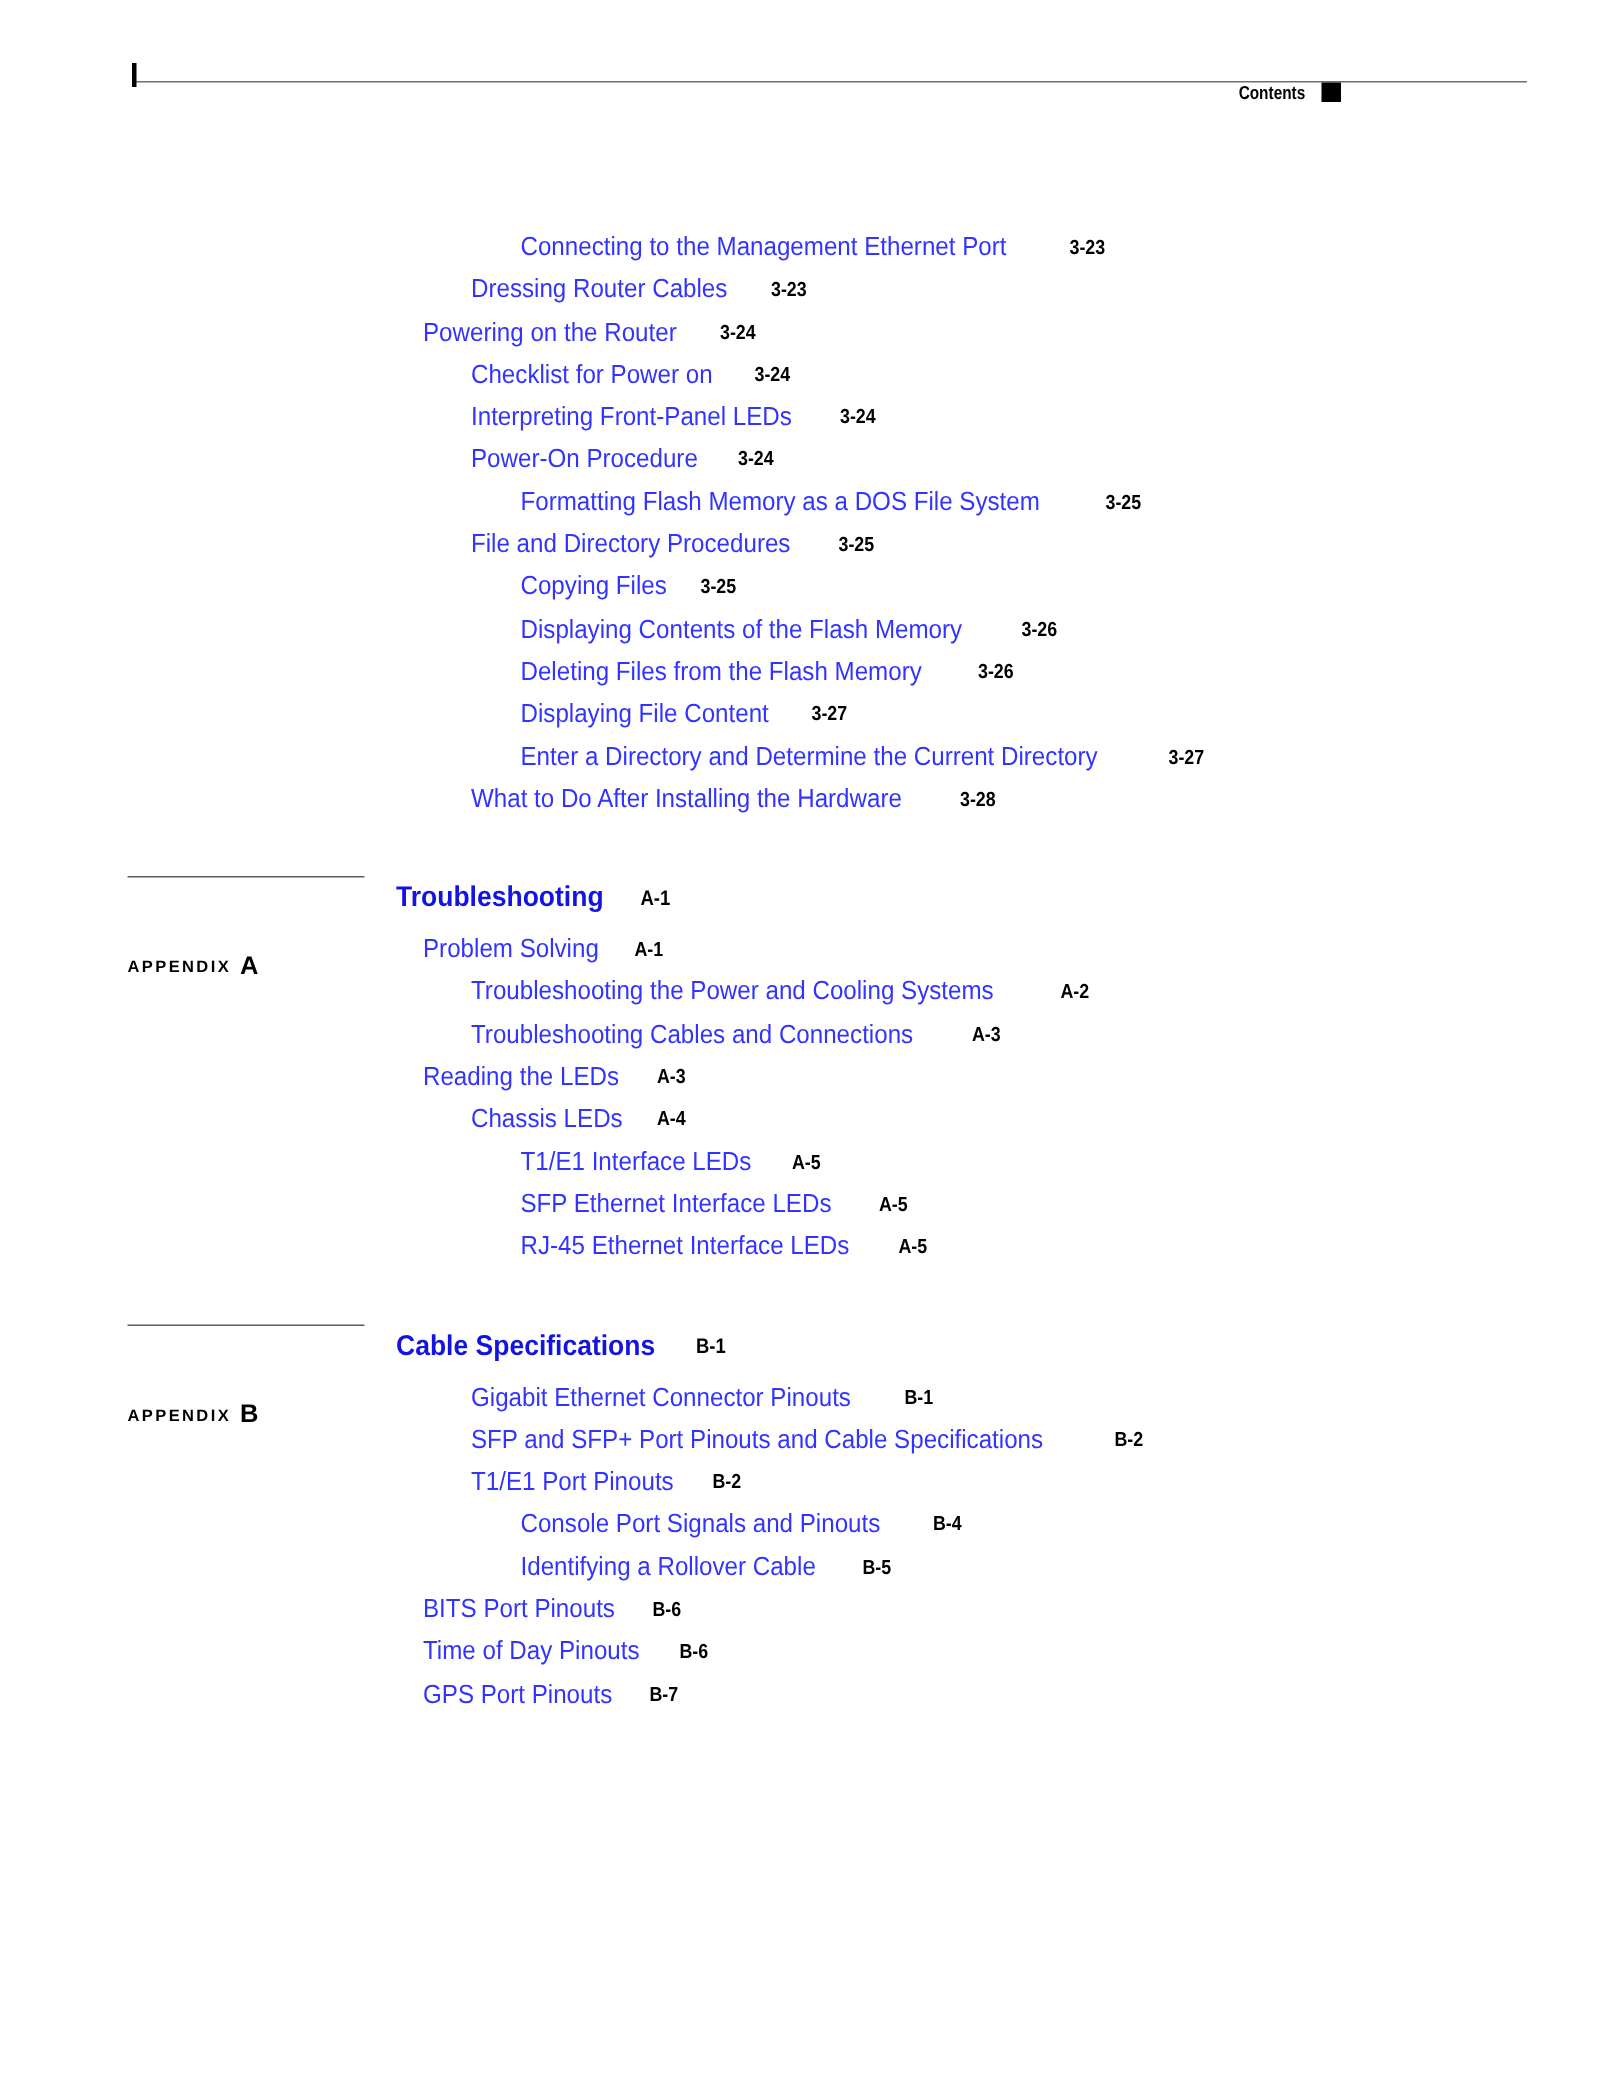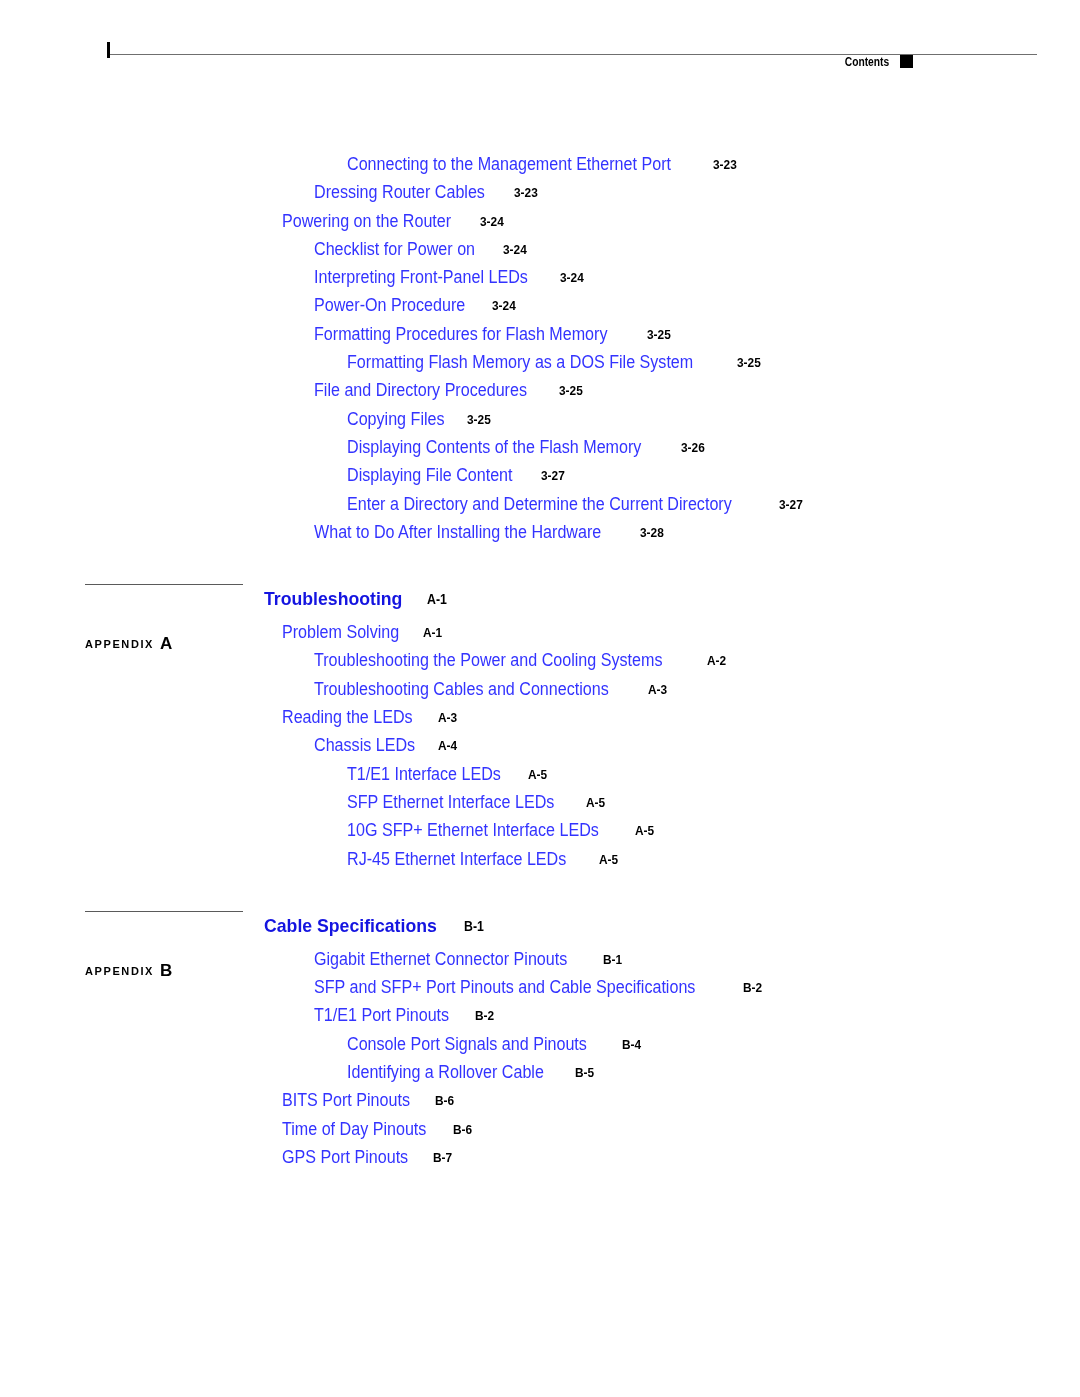--- a/index.html
+++ b/index.html
@@ -23,21 +23,20 @@
     overflow: hidden;
   }
 
   
   .header {
     position: absolute;
     left: 0;
     top: 0;
     width: 956px;
     height: 110px;
-    margin-left: 19px;
   }
   .header-rule {
     position: absolute;
     left: 88px;
     top: 54px;
     width: 930px;
     height: 1px;
     background: #6f6f6f;
   }
   .header-tick {
@@ -200,25 +199,25 @@
 
   <div class="toc">
 
     <div>
       <div class="entry lvl3"><span class="title">Connecting to the Management Ethernet Port</span><span class="gap"></span><span class="pg">3-23</span></div>
       <div class="entry lvl2"><span class="title">Dressing Router Cables</span><span class="gap"></span><span class="pg">3-23</span></div>
       <div class="entry lvl1"><span class="title">Powering on the Router</span><span class="gap"></span><span class="pg">3-24</span></div>
       <div class="entry lvl2"><span class="title">Checklist for Power on</span><span class="gap"></span><span class="pg">3-24</span></div>
       <div class="entry lvl2"><span class="title">Interpreting Front-Panel LEDs</span><span class="gap"></span><span class="pg">3-24</span></div>
       <div class="entry lvl2"><span class="title">Power-On Procedure</span><span class="gap"></span><span class="pg">3-24</span></div>
-      <div class="entry lvl2"><span class="title">Formatting Procedures for Flash Memory</span><span class="gap"></span><span class="pg">3-25</span></div>
       <div class="entry lvl3"><span class="title">Formatting Flash Memory as a DOS File System</span><span class="gap"></span><span class="pg">3-25</span></div>
       <div class="entry lvl2"><span class="title">File and Directory Procedures</span><span class="gap"></span><span class="pg">3-25</span></div>
       <div class="entry lvl3"><span class="title">Copying Files</span><span class="gap"></span><span class="pg">3-25</span></div>
       <div class="entry lvl3"><span class="title">Displaying Contents of the Flash Memory</span><span class="gap"></span><span class="pg">3-26</span></div>
+      <div class="entry lvl3"><span class="title">Deleting Files from the Flash Memory</span><span class="gap"></span><span class="pg">3-26</span></div>
       <div class="entry lvl3"><span class="title">Displaying File Content</span><span class="gap"></span><span class="pg">3-27</span></div>
       <div class="entry lvl3"><span class="title">Enter a Directory and Determine the Current Directory</span><span class="gap"></span><span class="pg">3-27</span></div>
       <div class="entry lvl2"><span class="title">What to Do After Installing the Hardware</span><span class="gap"></span><span class="pg">3-28</span></div>
     </div>
 
     <div class="spacer-lg"></div>
 
     <div class="appendix-block">
       <div class="appendix-rule"></div>
       <div class="appendix-tag"><span>APPENDIX</span><span class="letter">A</span></div>
@@ -226,21 +225,20 @@
     </div>
 
     <div>
       <div class="entry lvl1"><span class="title">Problem Solving</span><span class="gap"></span><span class="pg">A-1</span></div>
       <div class="entry lvl2"><span class="title">Troubleshooting the Power and Cooling Systems</span><span class="gap"></span><span class="pg">A-2</span></div>
       <div class="entry lvl2"><span class="title">Troubleshooting Cables and Connections</span><span class="gap"></span><span class="pg">A-3</span></div>
       <div class="entry lvl1"><span class="title">Reading the LEDs</span><span class="gap"></span><span class="pg">A-3</span></div>
       <div class="entry lvl2"><span class="title">Chassis LEDs</span><span class="gap"></span><span class="pg">A-4</span></div>
       <div class="entry lvl3"><span class="title">T1/E1 Interface LEDs</span><span class="gap"></span><span class="pg">A-5</span></div>
       <div class="entry lvl3"><span class="title">SFP Ethernet Interface LEDs</span><span class="gap"></span><span class="pg">A-5</span></div>
-      <div class="entry lvl3"><span class="title">10G SFP+ Ethernet Interface LEDs</span><span class="gap"></span><span class="pg">A-5</span></div>
       <div class="entry lvl3"><span class="title">RJ-45 Ethernet Interface LEDs</span><span class="gap"></span><span class="pg">A-5</span></div>
     </div>
 
     <div class="spacer-lg"></div>
 
     <div class="appendix-block">
       <div class="appendix-rule"></div>
       <div class="appendix-tag"><span>APPENDIX</span><span class="letter">B</span></div>
       <div class="appendix-title-row"><span class="appendix-title">Cable Specifications</span><span class="gap"></span><span class="appendix-pg">B-1</span></div>
     </div>

